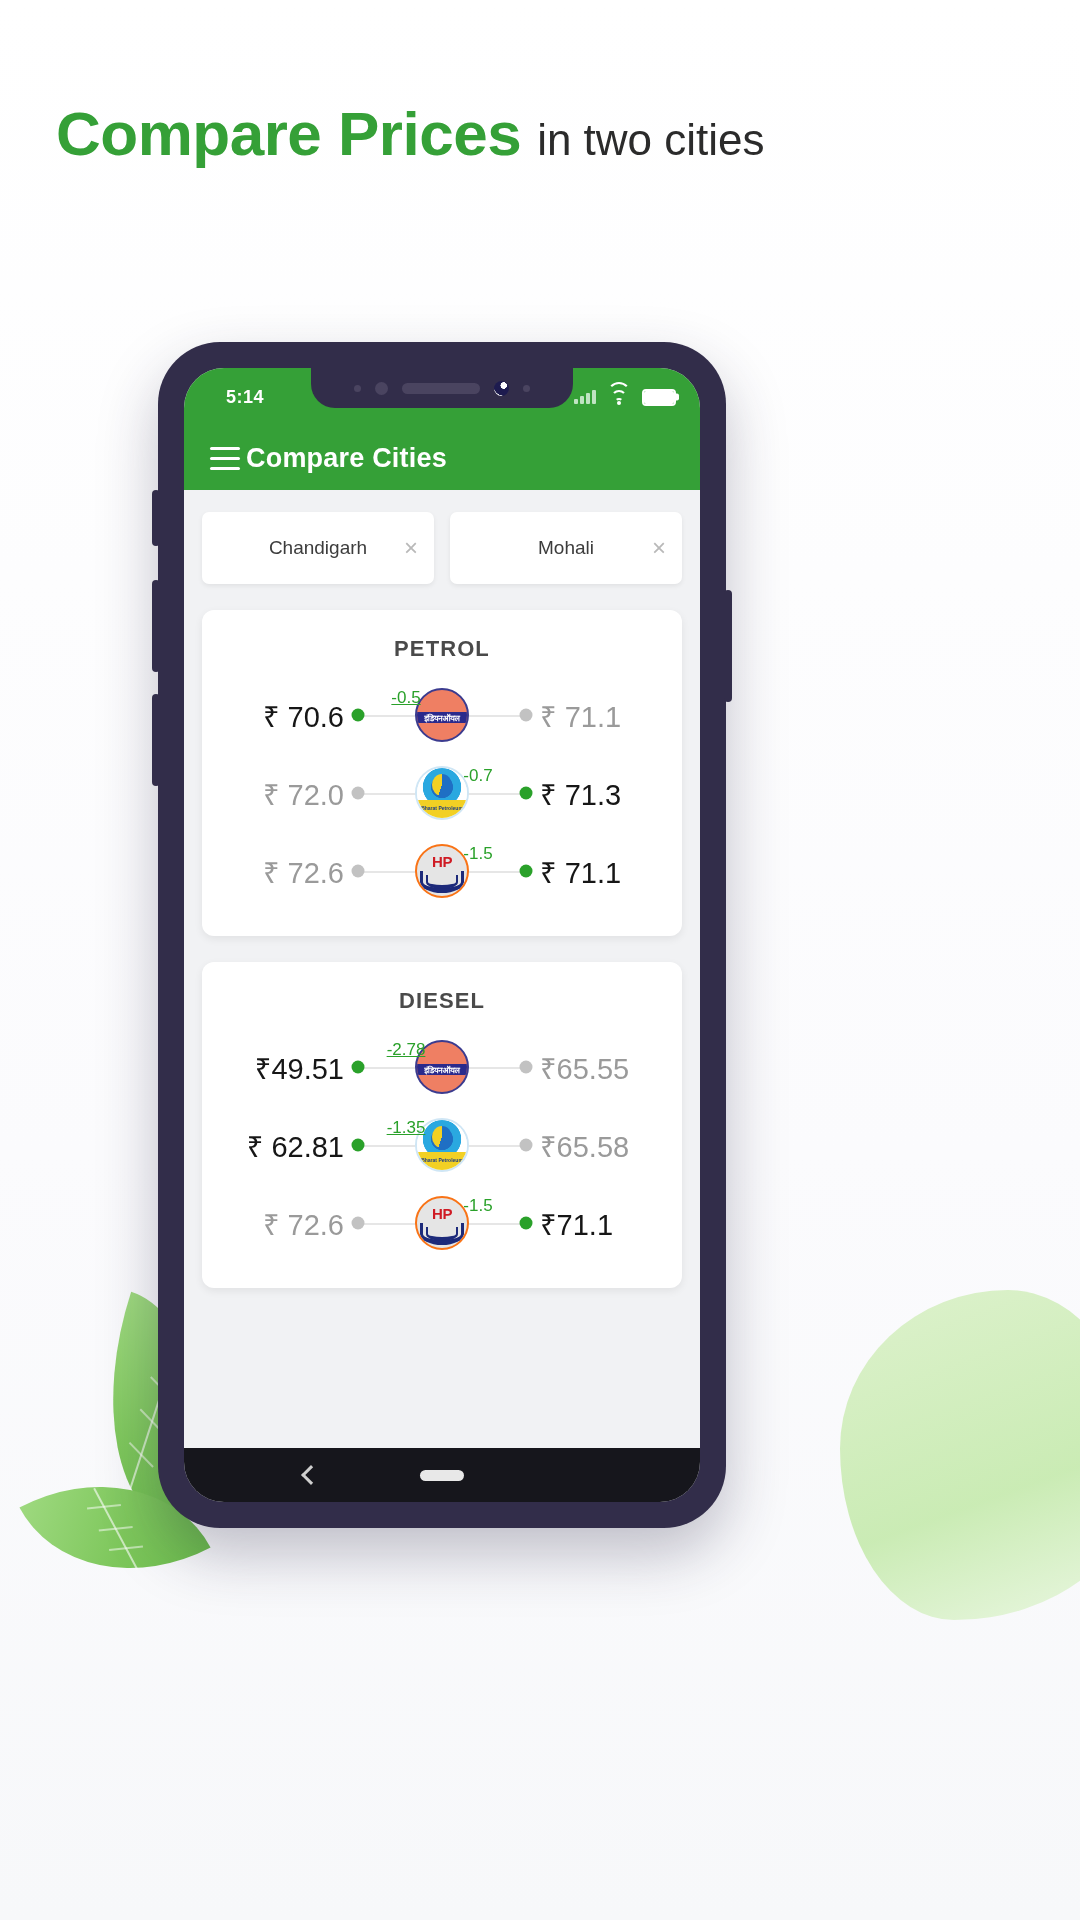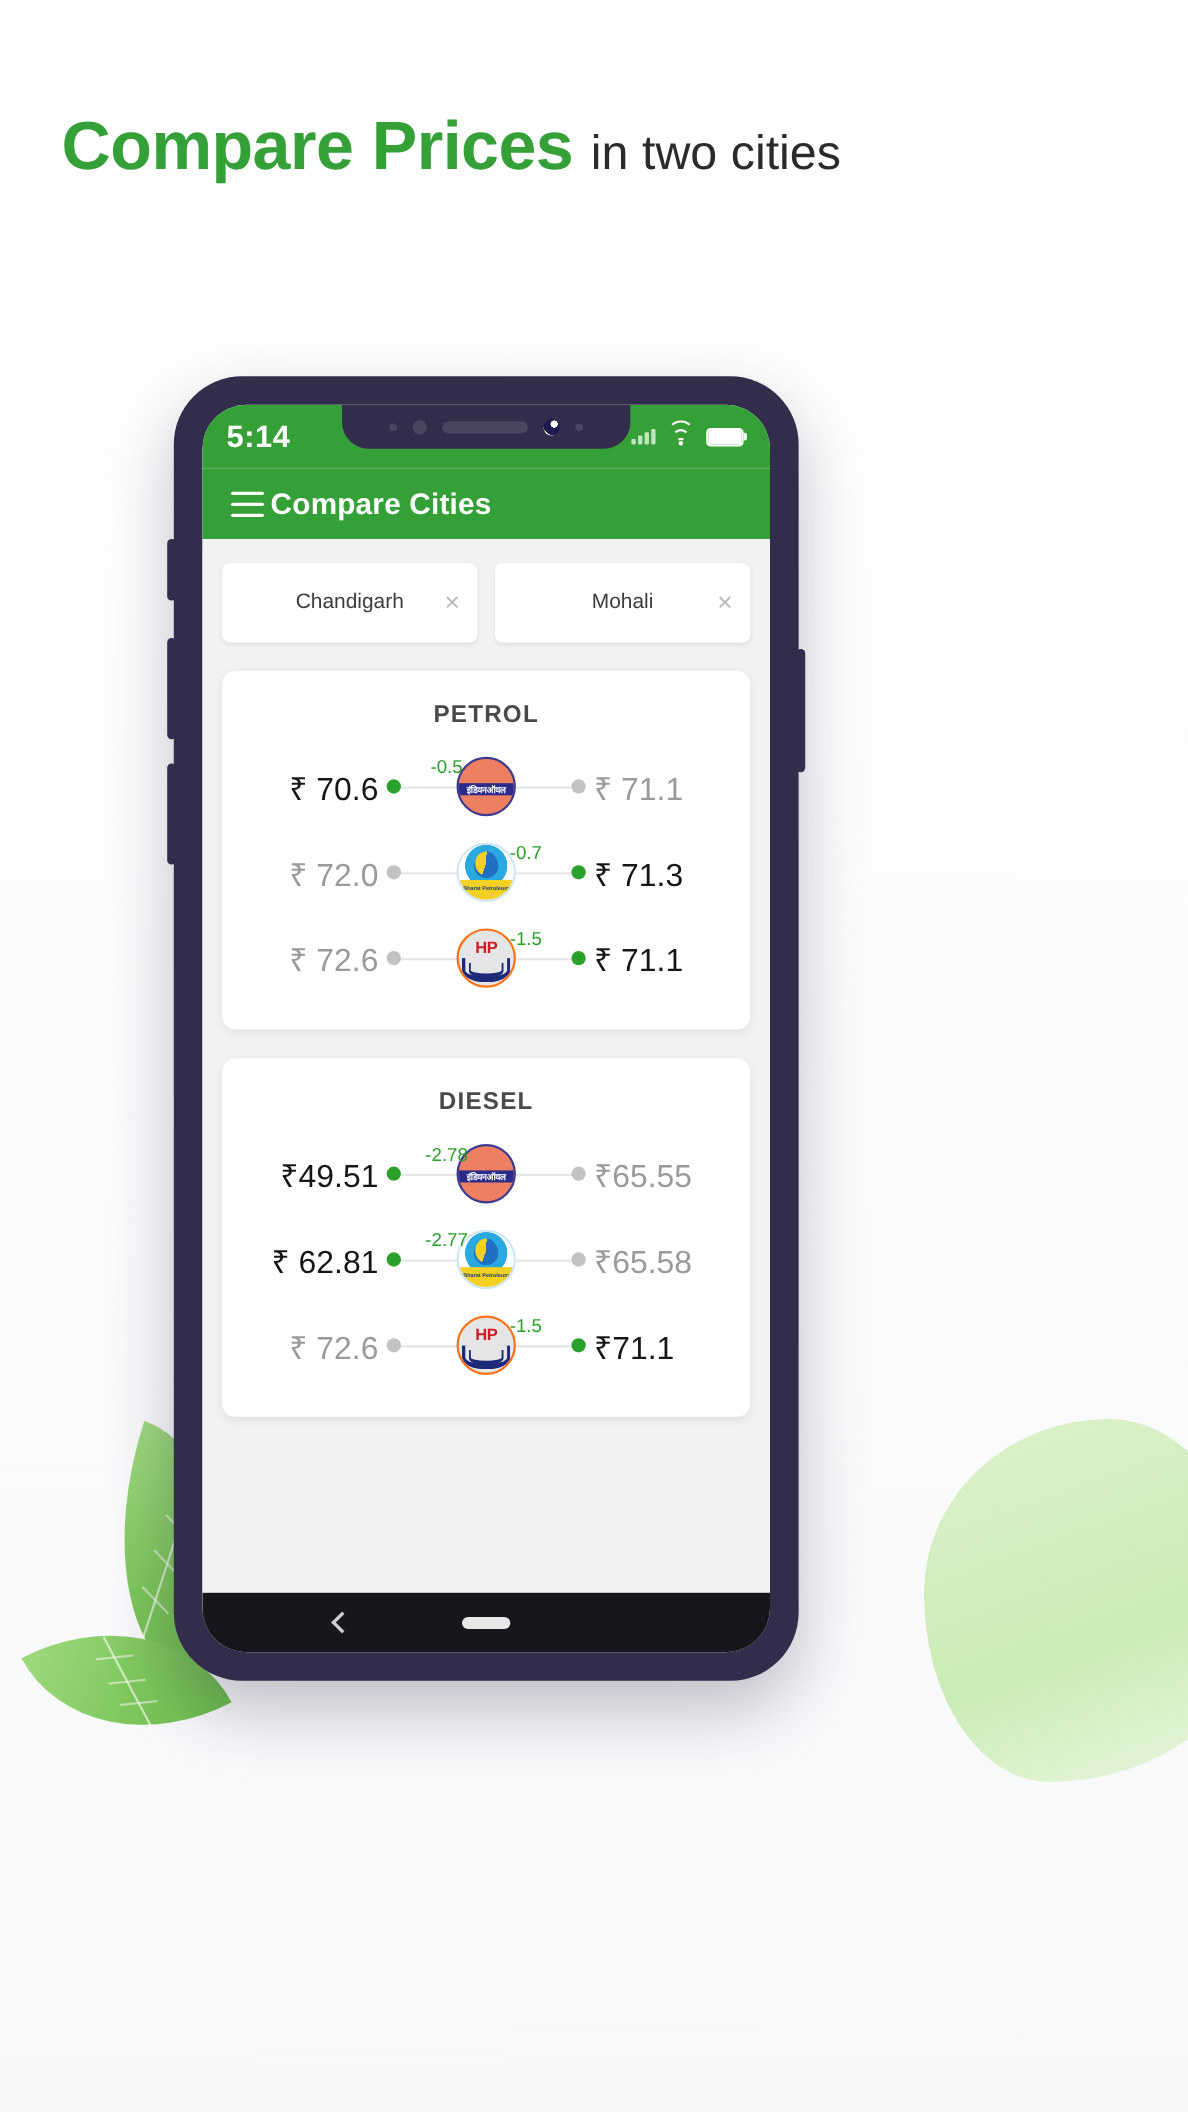--- a/index.html
+++ b/index.html
@@ -72,21 +72,21 @@
     border-radius: 40px;
     overflow: hidden;
   }
 
   
   .statusbar {
     position: relative; height: 58px; background: #35a037;
     display: flex; align-items: center;
   }
   .status-time {
-    color: #fff; font-size: 28px; font-weight: 600; margin-left: 22px; letter-spacing: .5px;
+    color: #fff; font-size: 18px; font-weight: 600; margin-left: 42px; letter-spacing: .5px;
   }
   .status-right {
     position: absolute; right: 24px; top: 50%; transform: translateY(-50%);
     display: flex; align-items: center; gap: 11px;
   }
   .dots-sig { display:flex; align-items:flex-end; gap:2px; }
   .dots-sig i { display:block; width:4px; background:#bfe4c2; border-radius:1px; }
   .wifi { position: relative; width: 24px; height: 18px; }
   .wifi b {
     position:absolute; left:50%; bottom:0; transform:translateX(-50%);
@@ -242,21 +242,21 @@
     position:absolute; left:50%; bottom:14%; transform:translateX(-50%);
     width:32px; height:14px; border-radius:0 0 50% 50%;
     border-bottom:4px solid #1d2a7a; border-left:2px solid #1d2a7a; border-right:2px solid #1d2a7a;
     border-top:none; box-sizing:border-box;
   }
 
   .delta {
     position: absolute; top: 8px;
     font-size: 17px; color: #2aa12a; font-weight: 500; white-space: nowrap; z-index: 5;
   }
-  .delta.side-left  { left: 30%; transform: translateX(-50%); }
+  .delta.side-left  { left: 30%; transform: translateX(-50%); text-decoration: underline; }
   .delta.side-right { left: 70%; transform: translateX(-50%); }
 
   
   .navbar {
     height: 54px; background: #16161c;
     display: flex; align-items: center; justify-content: center;
     position: relative;
   }
   .nav-back {
     position: absolute; left: 120px; top: 50%; transform: translateY(-50%) rotate(45deg);
@@ -421,21 +421,21 @@
             </div>
             <div class="price right muted">₹65.55</div>
           </div>
 
           <div class="fuel-row">
             <div class="price left active">₹ 62.81</div>
             <div class="track">
               <div class="line"></div>
               <span class="node l on"></span>
               <span class="node r off"></span>
-              <span class="delta side-left">-2.77</span>
+              <span class="delta side-left">-1.35</span>
               <span class="logo logo-bpcl">
                 <span class="top"></span>
                   <span class="swoosh"></span>
                 <span class="bot">
                     <span>Bharat Petroleum</span>
                   </span>
               </span>
             </div>
             <div class="price right muted">₹65.58</div>
           </div>

